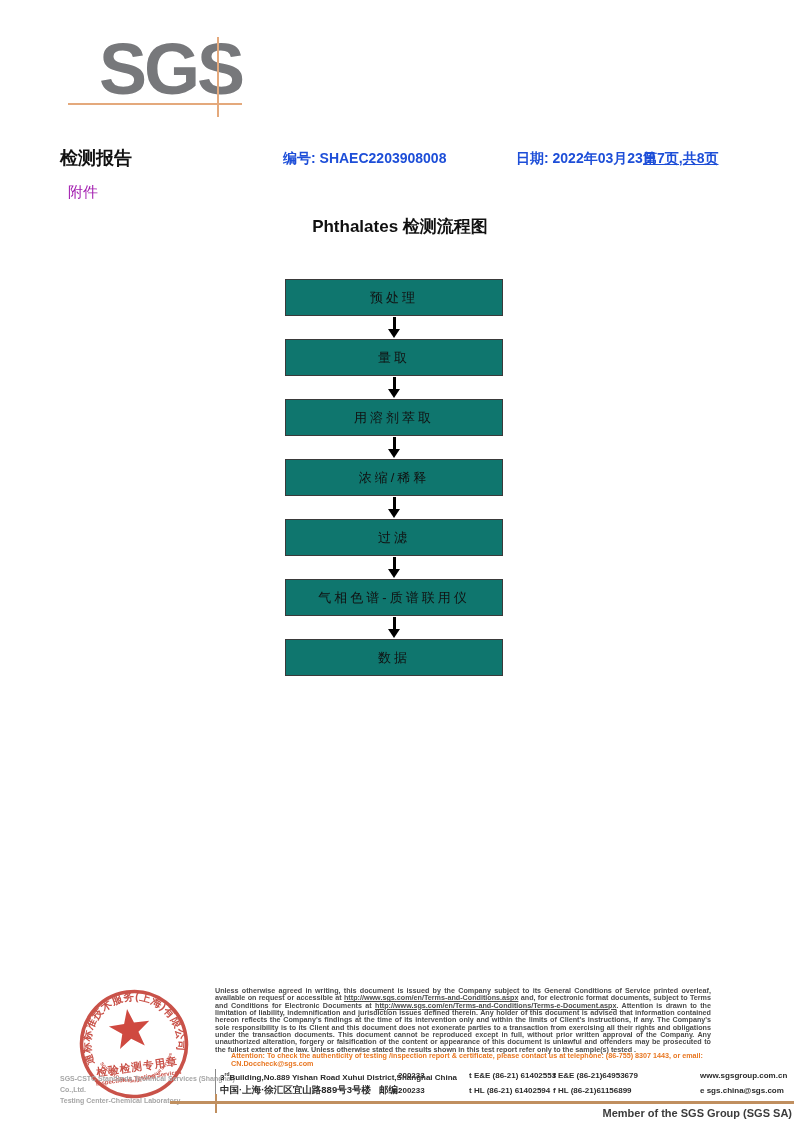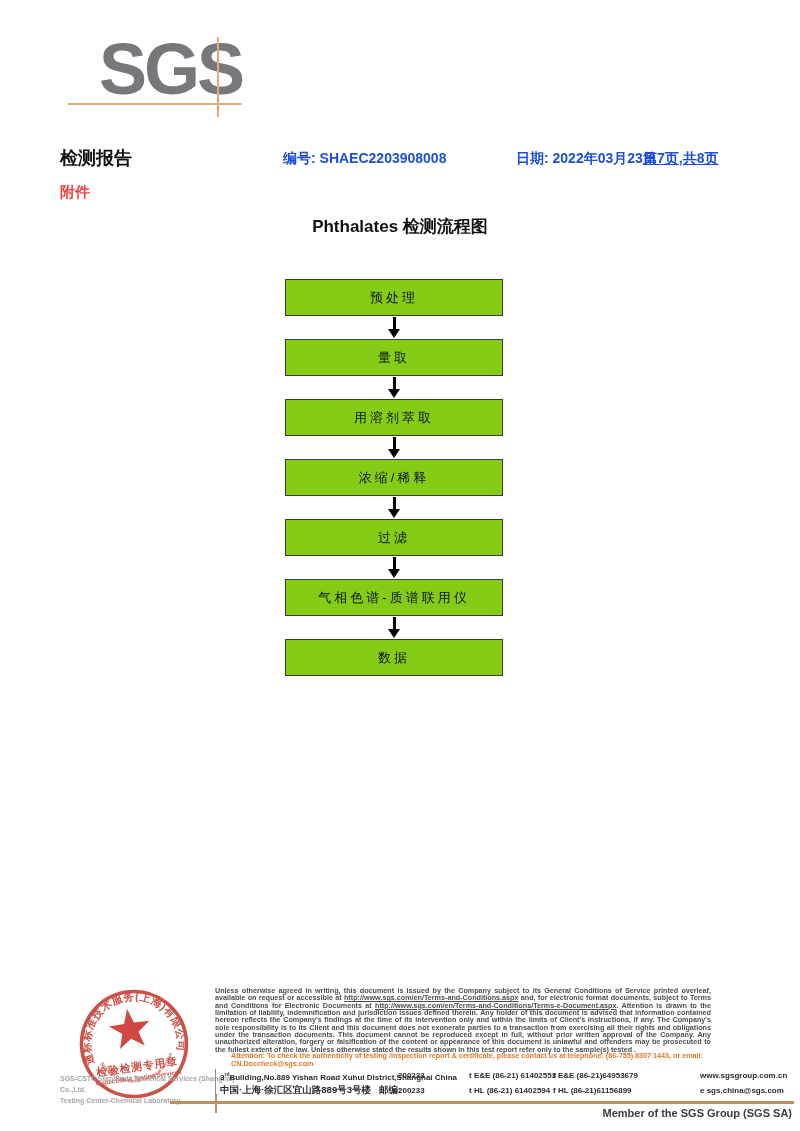--- a/index.html
+++ b/index.html
@@ -12,28 +12,28 @@
     color:#77787b; letter-spacing:-3px; line-height:72px; }
   .logo-hline { position:absolute; left:68px; top:103px; width:174px; height:2px; background:#e4a97c; }
   .logo-vline { position:absolute; left:217px; top:37px; width:2px; height:80px; background:#e4a97c; }
 
   
   .report-title { position:absolute; left:60px; top:146px; font-size:18px; font-weight:bold; color:#111; }
   .hdr { position:absolute; top:150px; font-size:14px; color:#1d4ed8; font-weight:600; white-space:nowrap; }
   .hdr-no   { left:283px; }
   .hdr-date { left:490px;margin-left:26px; }
   .hdr-page { left:643px;text-decoration:underline; }
-  .attachment { position:absolute; left:60px; top:183px; font-size:15px; font-weight:bold; color:#ef4444; }
+  .attachment { position:absolute; left:68px; top:183px; font-size:15px; font-weight:normal; color:#a21caf; }
 
   
   .fc-title { position:absolute; left:0; top:215px; width:800px; text-align:center;
     font-size:17px; font-weight:bold; color:#111; }
   .flowchart { position:absolute; left:285px; top:279px; width:218px;
     display:flex; flex-direction:column; align-items:center; }
-  .fc-box { width:218px; height:37px; border:1px solid #3a3a3a; background:#84cc16;
+  .fc-box { width:218px; height:37px; border:1px solid #3a3a3a; background:#0f766e;
     display:flex; align-items:center; justify-content:center;
     font-size:13px; color:#111; letter-spacing:3px; white-space:nowrap; }
   .fc-arrow { height:23px; display:flex; flex-direction:column; align-items:center; justify-content:center; }
   .fc-arrow .stem { width:3px; height:12px; background:#000; }
   .fc-arrow .head { width:0; height:0; border-left:6px solid transparent;
     border-right:6px solid transparent; border-top:9px solid #000; }
 
   
   .stamp { position:absolute; left:78px; top:988px; width:112px; height:112px;
     transform:rotate(-8deg); opacity:0.92; }

